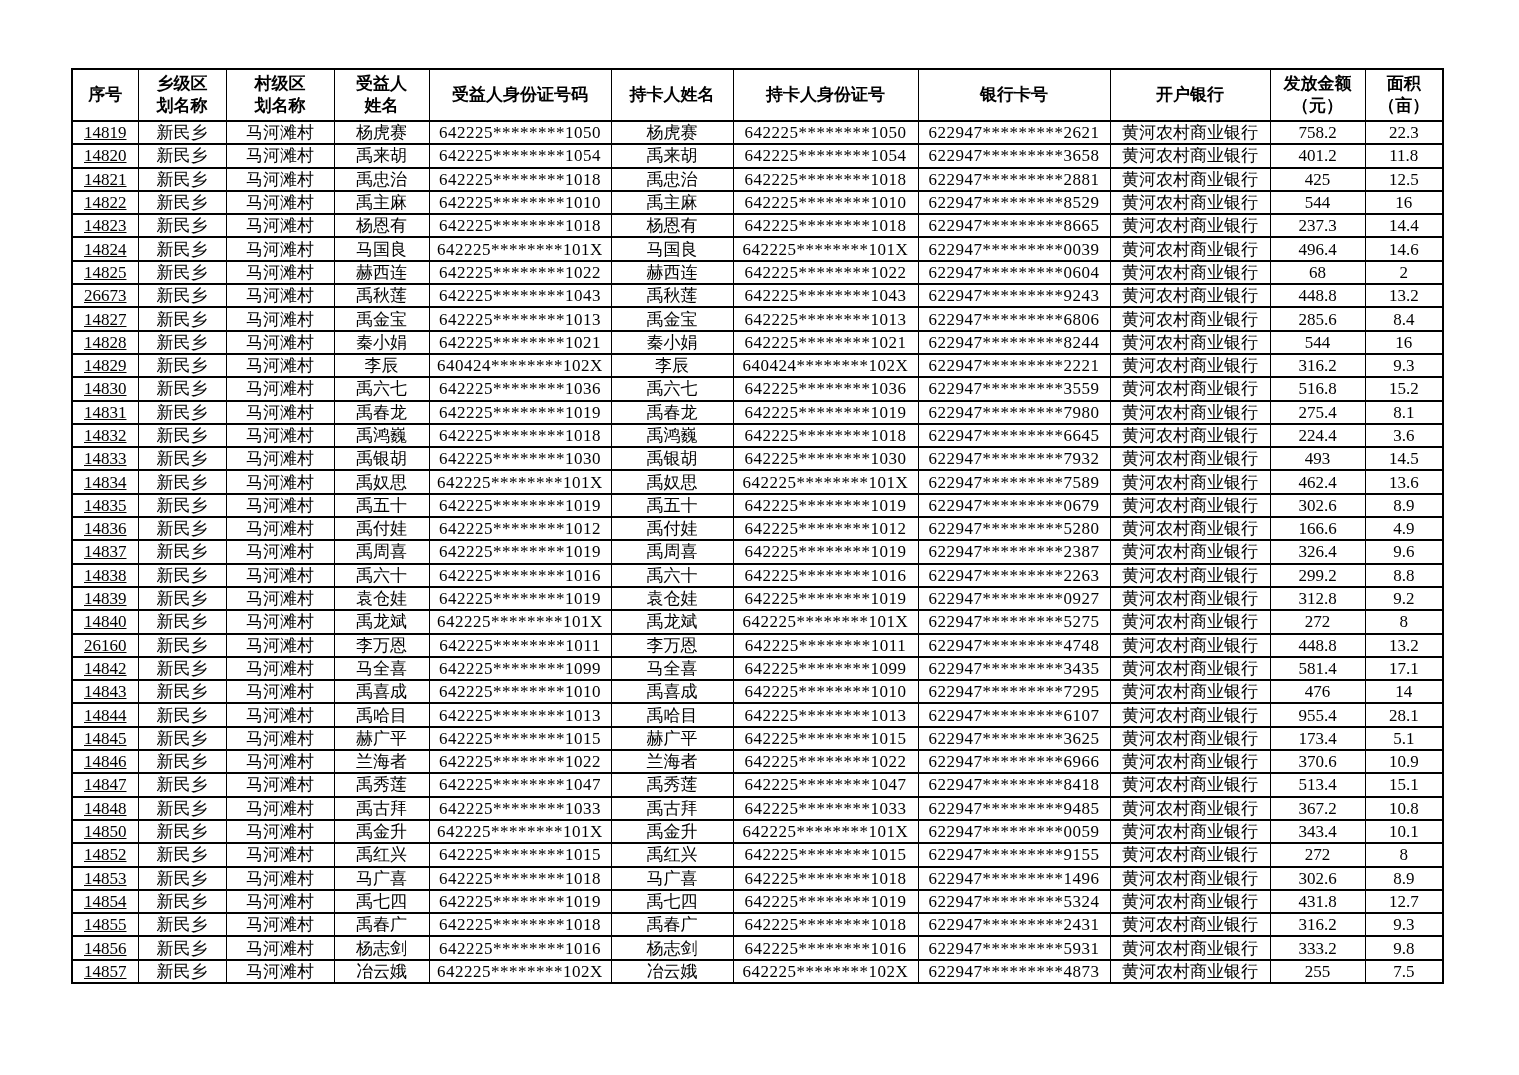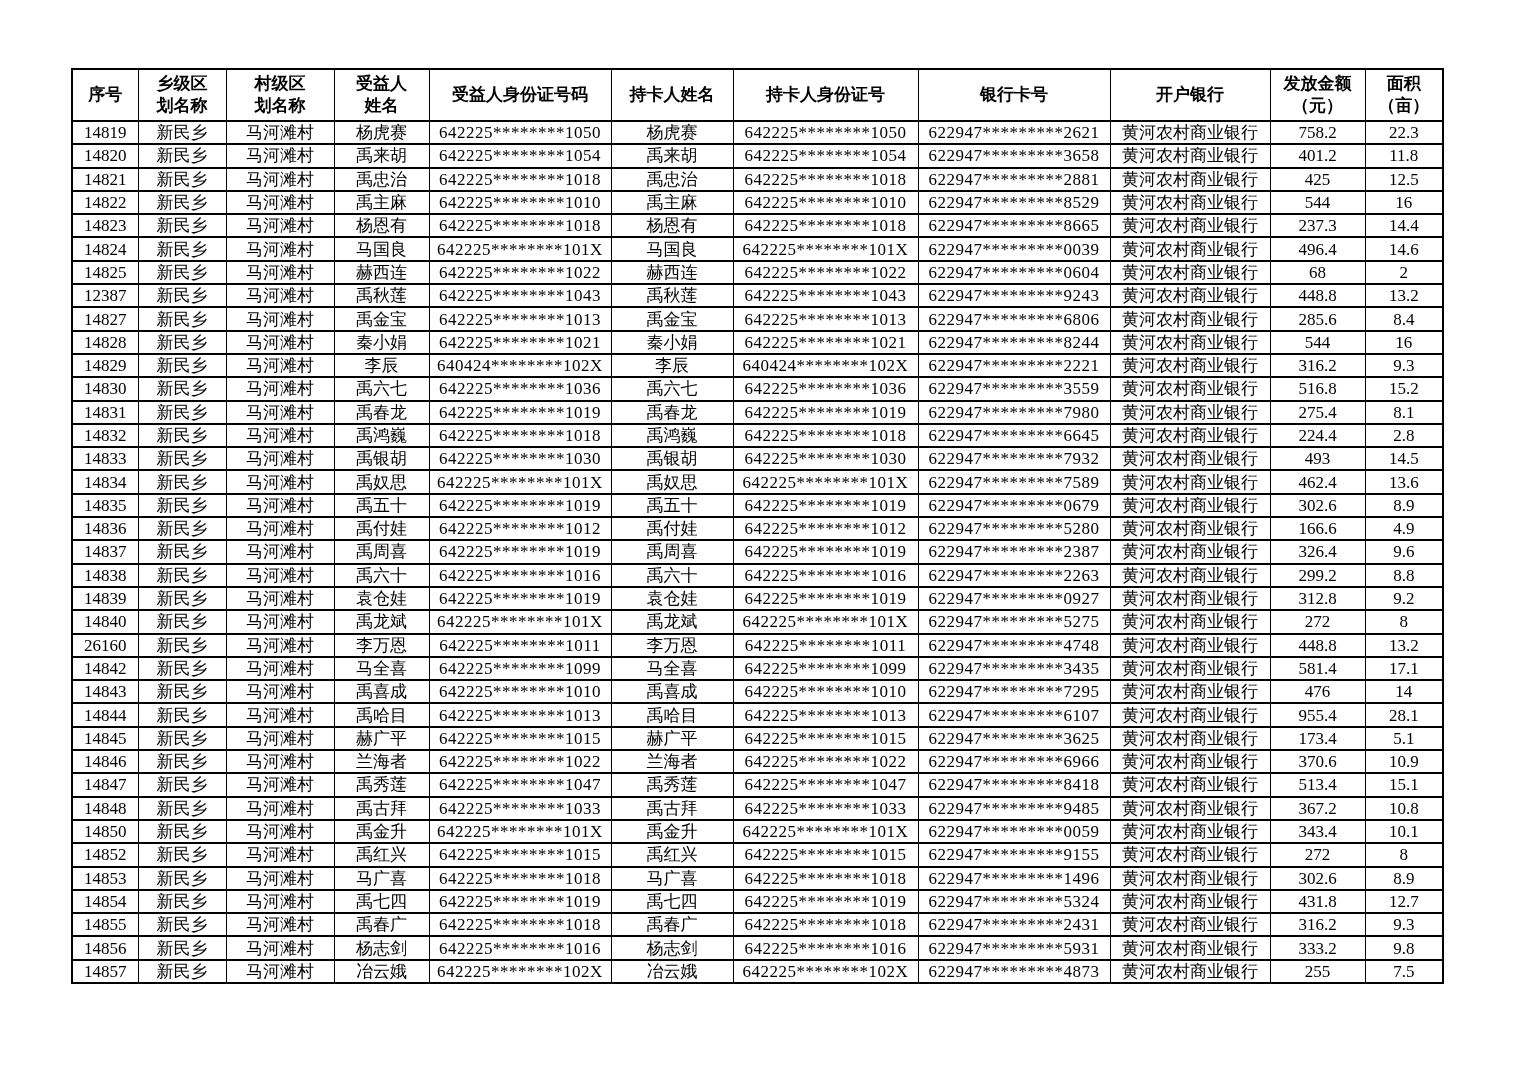--- a/index.html
+++ b/index.html
@@ -41,21 +41,21 @@
     white-space: pre-line;
     line-height: 1.3;
   }
   table.grid td {
     height: 21.3px;
     font-size: 17px;
     line-height: 1;
     white-space: nowrap;
   }
   
-  td.c-seq       { font-size: 16px; }
+  td.c-seq       { font-size: 16px; text-decoration: underline; }
   td.c-beneficiary_id, td.c-cardholder_id, td.c-bank_card { letter-spacing: 0.5px; }
   td.c-bank      { letter-spacing: 0px; }
 </style>
 </head>
 <body>
 
 <div class="page">
   <table class="grid">
     <colgroup>
         <col style="width: 66px;">
@@ -176,21 +176,21 @@
           <td class="c-beneficiary_name">赫西连</td>
           <td class="c-beneficiary_id">642225********1022</td>
           <td class="c-cardholder_name">赫西连</td>
           <td class="c-cardholder_id">642225********1022</td>
           <td class="c-bank_card">622947*********0604</td>
           <td class="c-bank">黄河农村商业银行</td>
           <td class="c-amount">68</td>
           <td class="c-area">2</td>
         </tr>
         <tr>
-          <td class="c-seq">12387</td>
+          <td class="c-seq">26673</td>
           <td class="c-township">新民乡</td>
           <td class="c-village">马河滩村</td>
           <td class="c-beneficiary_name">禹秋莲</td>
           <td class="c-beneficiary_id">642225********1043</td>
           <td class="c-cardholder_name">禹秋莲</td>
           <td class="c-cardholder_id">642225********1043</td>
           <td class="c-bank_card">622947*********9243</td>
           <td class="c-bank">黄河农村商业银行</td>
           <td class="c-amount">448.8</td>
           <td class="c-area">13.2</td>
@@ -264,21 +264,21 @@
           <td class="c-seq">14832</td>
           <td class="c-township">新民乡</td>
           <td class="c-village">马河滩村</td>
           <td class="c-beneficiary_name">禹鸿巍</td>
           <td class="c-beneficiary_id">642225********1018</td>
           <td class="c-cardholder_name">禹鸿巍</td>
           <td class="c-cardholder_id">642225********1018</td>
           <td class="c-bank_card">622947*********6645</td>
           <td class="c-bank">黄河农村商业银行</td>
           <td class="c-amount">224.4</td>
-          <td class="c-area">2.8</td>
+          <td class="c-area">3.6</td>
         </tr>
         <tr>
           <td class="c-seq">14833</td>
           <td class="c-township">新民乡</td>
           <td class="c-village">马河滩村</td>
           <td class="c-beneficiary_name">禹银胡</td>
           <td class="c-beneficiary_id">642225********1030</td>
           <td class="c-cardholder_name">禹银胡</td>
           <td class="c-cardholder_id">642225********1030</td>
           <td class="c-bank_card">622947*********7932</td>

